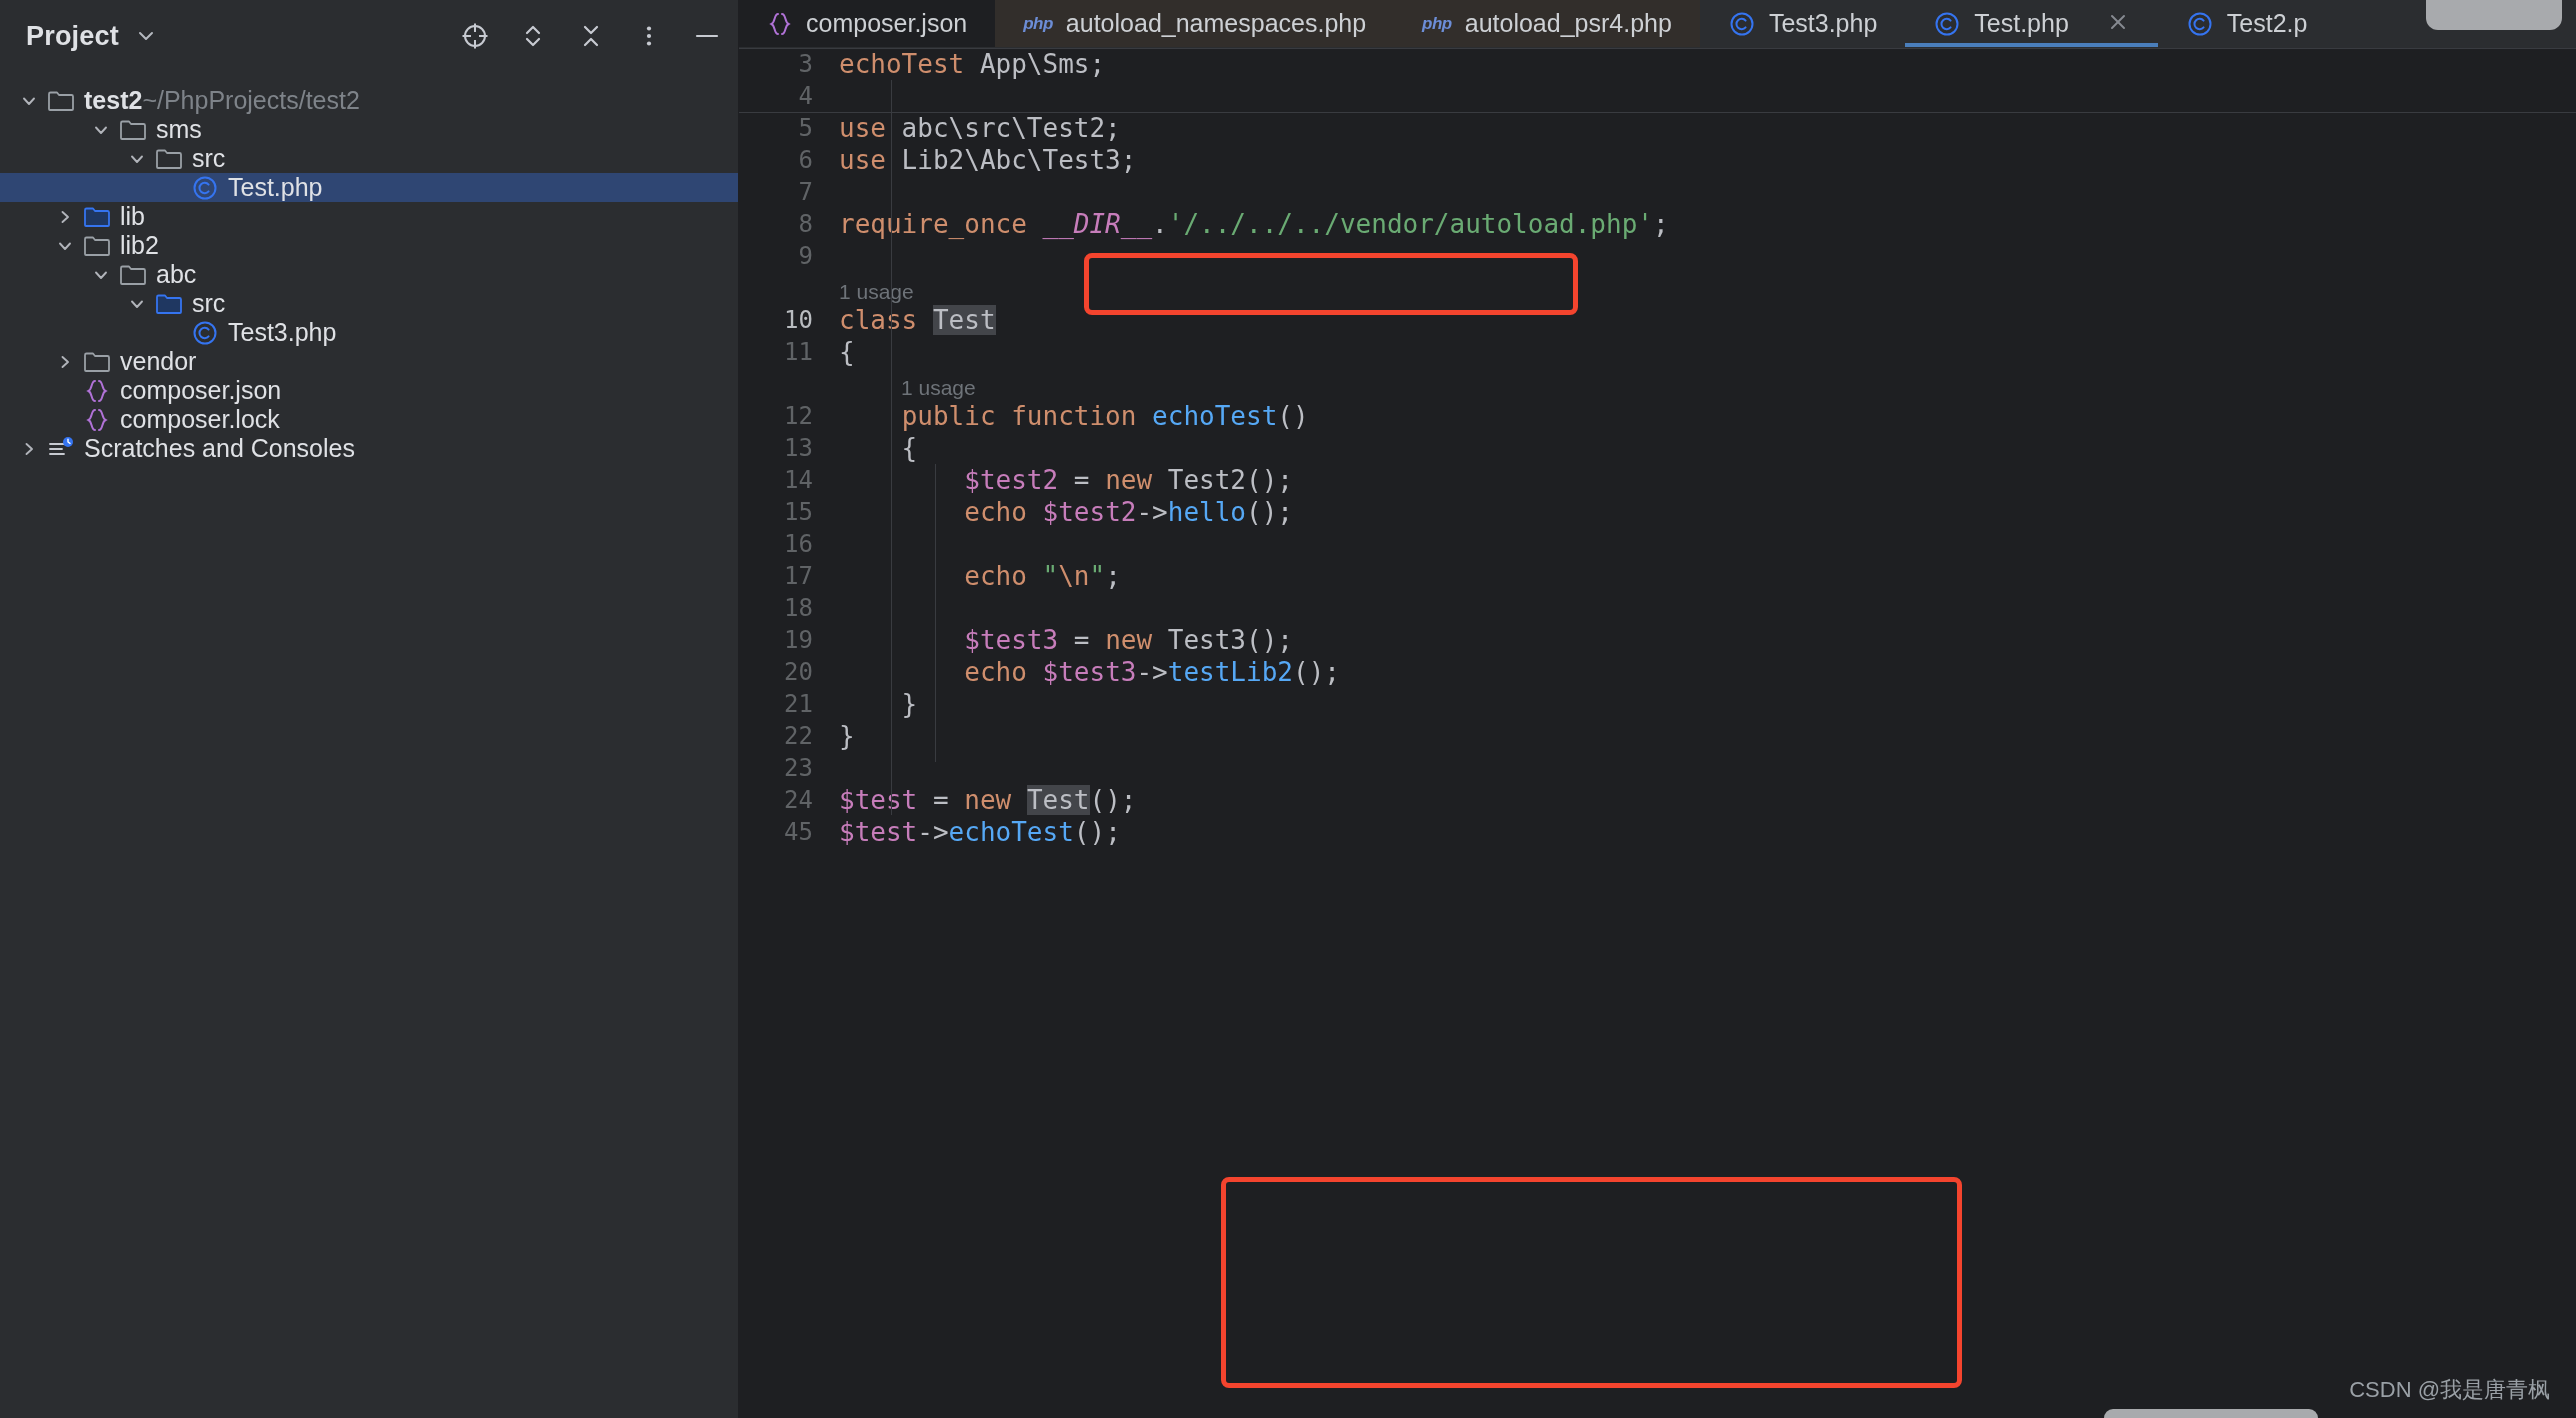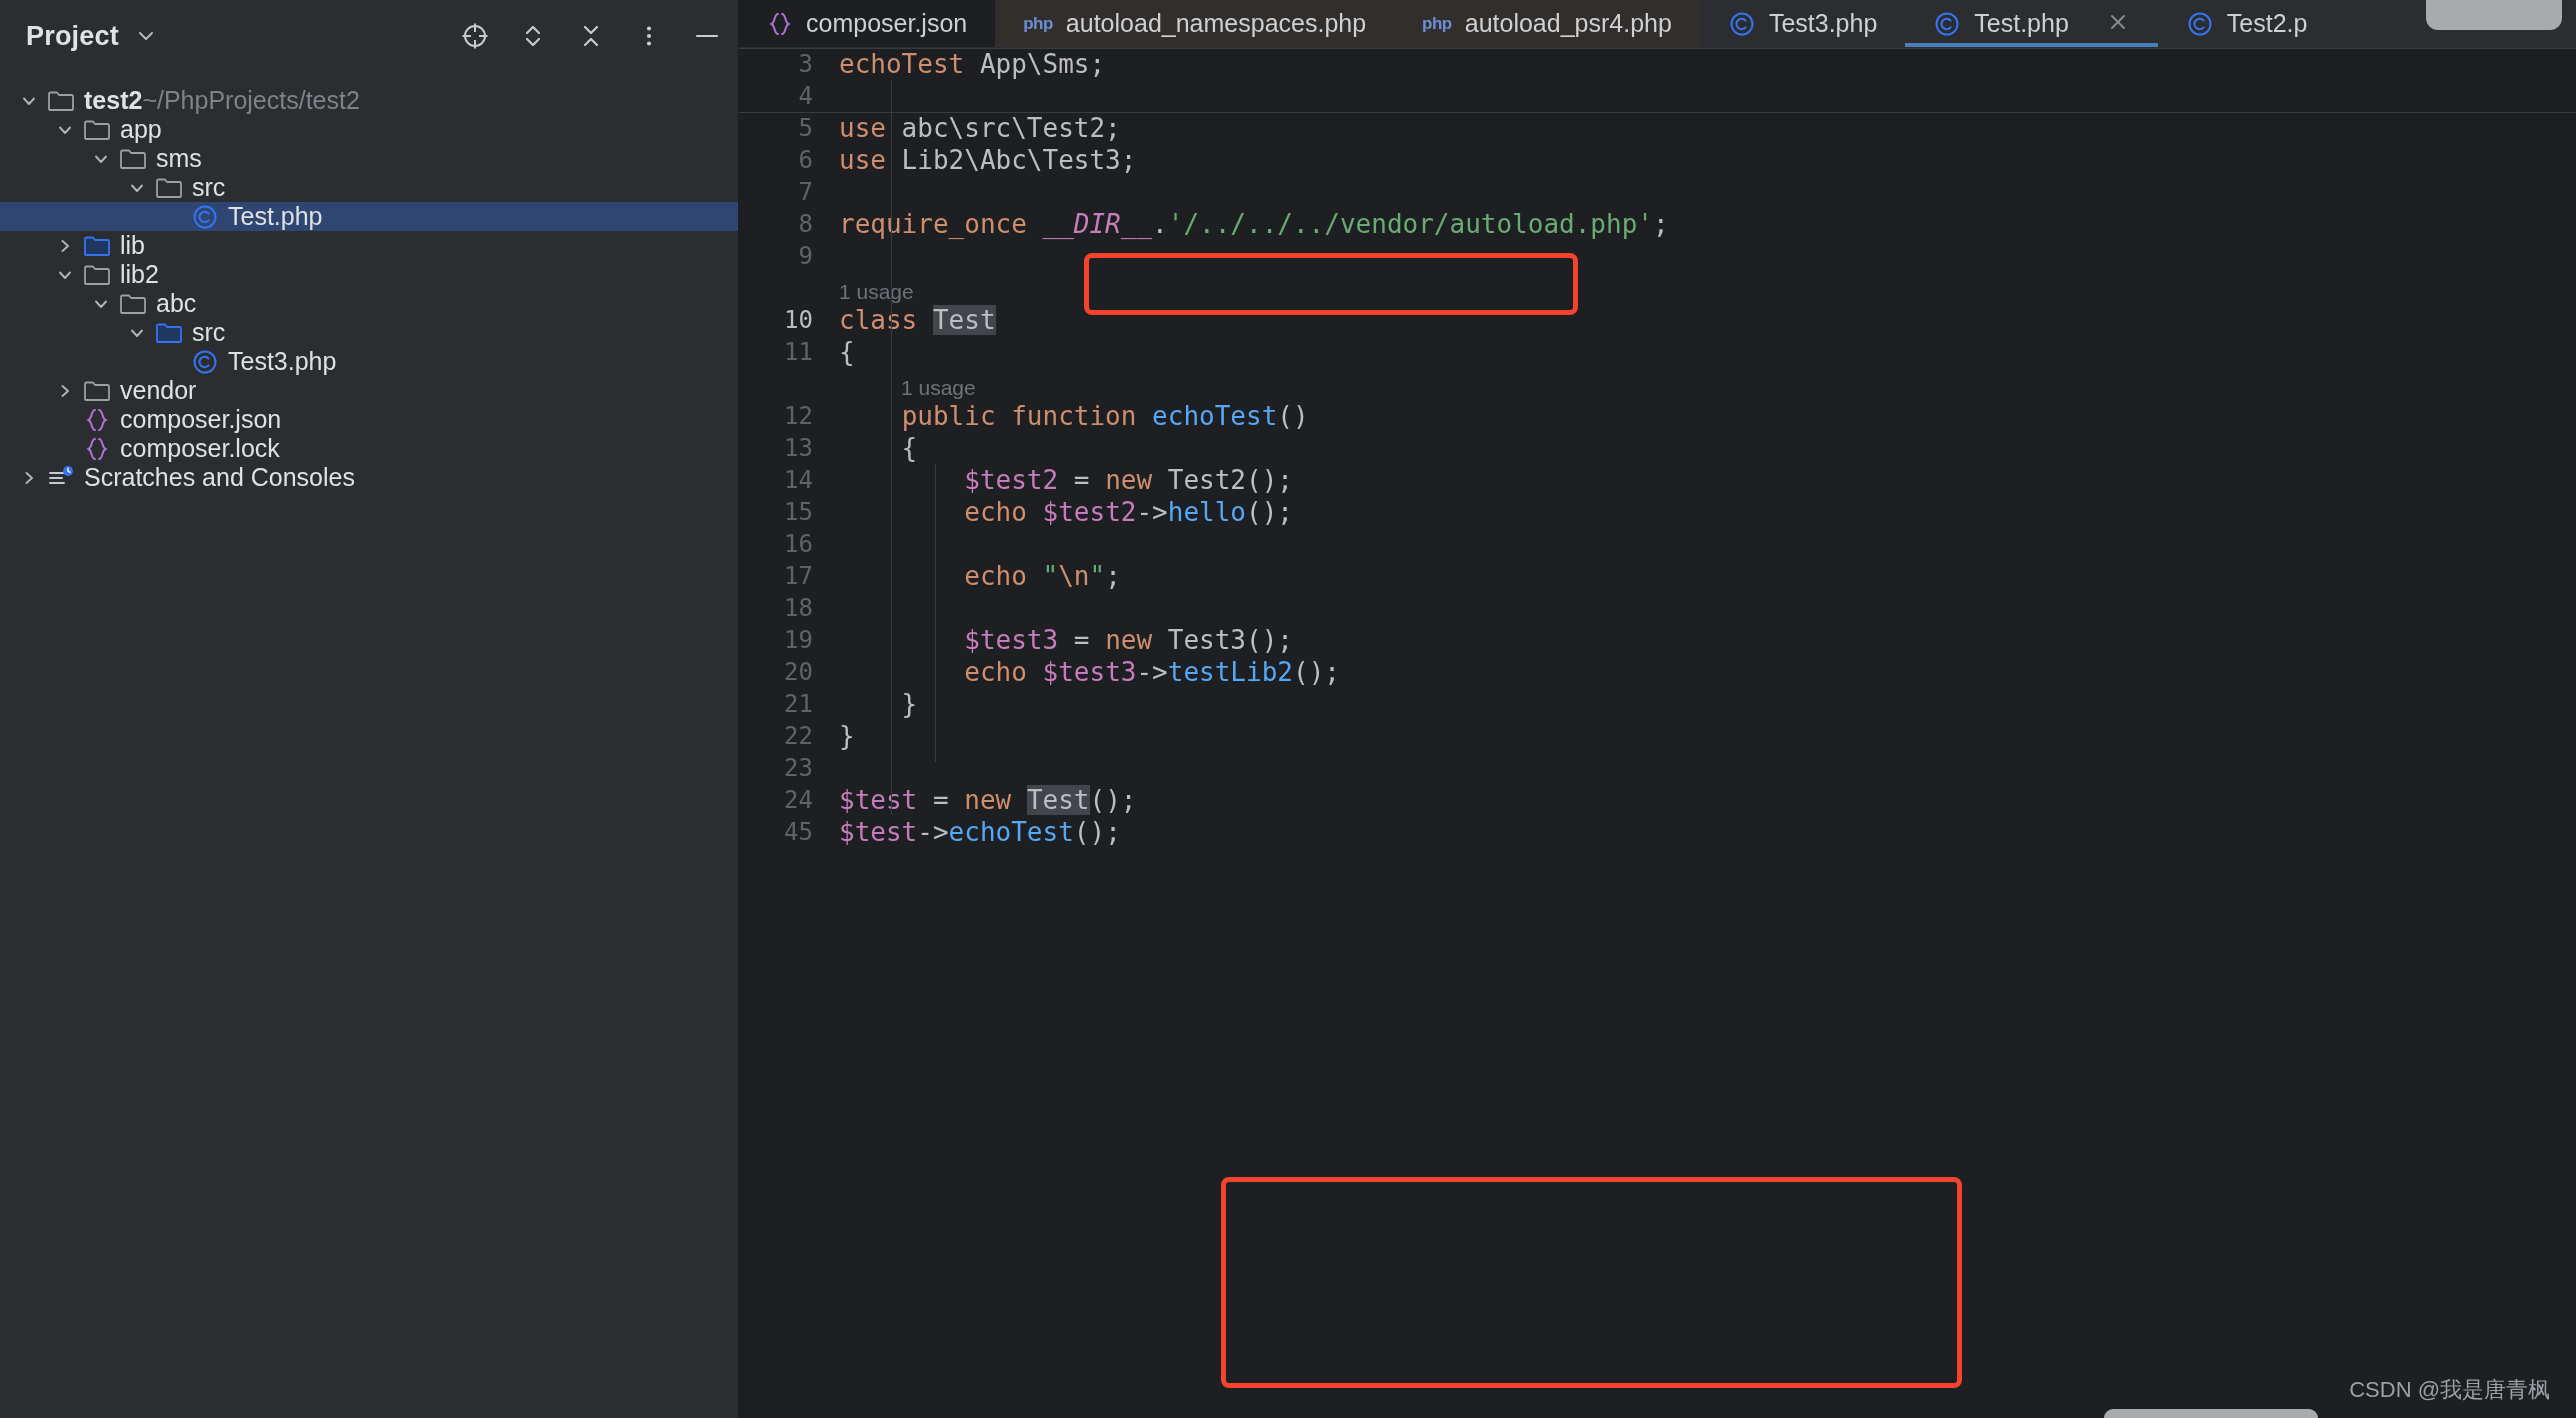--- a/index.html
+++ b/index.html
@@ -79,21 +79,21 @@
     position: relative;
   }
   .tab.modified { background: #322e2b; }
   .tab.current { background: #2b2d30; }
   .tab.current::after {
     content: ""; position: absolute; left: 0; right: 0; bottom: 0;
     height: 4px; background: #4a7ebb;
   }
   .tab .tabicon { display: flex; align-items: center; }
   .tab .closex { margin-left: 24px; color: #868a91; font-size: 26px; line-height: 1; }
-  .php-badge { font-size: 17px; color: #6c8dd6; font-weight: bold; letter-spacing: -0.5px;}
+  .php-badge { font-size: 17px; color: #6c8dd6; font-style: italic; font-weight: bold; letter-spacing: -0.5px;}
 
   .tabbar-overlay {
     position: absolute; top: -12px; right: 14px;
     width: 136px; height: 42px;
     background: #a8aaad; border-radius: 12px;
     z-index: 5;
   }
   .tabbar-overlay2 {
     position: absolute; bottom: -8px; right: 258px;
     width: 214px; height: 18px;
@@ -217,34 +217,20 @@
           </span>
           <span class="ficon">
             <svg width="28" height="24" viewBox="0 0 28 24">
               <path d="M2 20 L2 5 a1.5 1.5 0 0 1 1.5 -1.5 L10 3.5 L12 6 L24.5 6 a1.5 1.5 0 0 1 1.5 1.5 L26 20 a1 1 0 0 1 -1 1 L3 21 a1 1 0 0 1 -1 -1 Z" fill="none" stroke="#9aa0a6" stroke-width="1.8" stroke-linejoin="round"></path>
             </svg>
           </span>
           <span class="label bold">test2</span>
           <span class="sub">~/PhpProjects/test2</span>
         </div>
         <div class="tree-row">
-          <span class="sp" style="width: 36px;"></span>
-          <span class="arrow">
-            <svg width="20" height="20" viewBox="0 0 20 20">
-              <path d="M5 7.5 L10 13 L15 7.5" stroke="#b1b4ba" stroke-width="1.9" fill="none" stroke-linecap="round" stroke-linejoin="round"></path>
-            </svg>
-          </span>
-          <span class="ficon">
-            <svg width="28" height="24" viewBox="0 0 28 24">
-              <path d="M2 20 L2 5 a1.5 1.5 0 0 1 1.5 -1.5 L10 3.5 L12 6 L24.5 6 a1.5 1.5 0 0 1 1.5 1.5 L26 20 a1 1 0 0 1 -1 1 L3 21 a1 1 0 0 1 -1 -1 Z" fill="none" stroke="#9aa0a6" stroke-width="1.8" stroke-linejoin="round"></path>
-            </svg>
-          </span>
-          <span class="label">app</span>
-        </div>
-        <div class="tree-row">
           <span class="sp" style="width: 72px;"></span>
           <span class="arrow">
             <svg width="20" height="20" viewBox="0 0 20 20">
               <path d="M5 7.5 L10 13 L15 7.5" stroke="#b1b4ba" stroke-width="1.9" fill="none" stroke-linecap="round" stroke-linejoin="round"></path>
             </svg>
           </span>
           <span class="ficon">
             <svg width="28" height="24" viewBox="0 0 28 24">
               <path d="M2 20 L2 5 a1.5 1.5 0 0 1 1.5 -1.5 L10 3.5 L12 6 L24.5 6 a1.5 1.5 0 0 1 1.5 1.5 L26 20 a1 1 0 0 1 -1 1 L3 21 a1 1 0 0 1 -1 -1 Z" fill="none" stroke="#9aa0a6" stroke-width="1.8" stroke-linejoin="round"></path>
             </svg>

